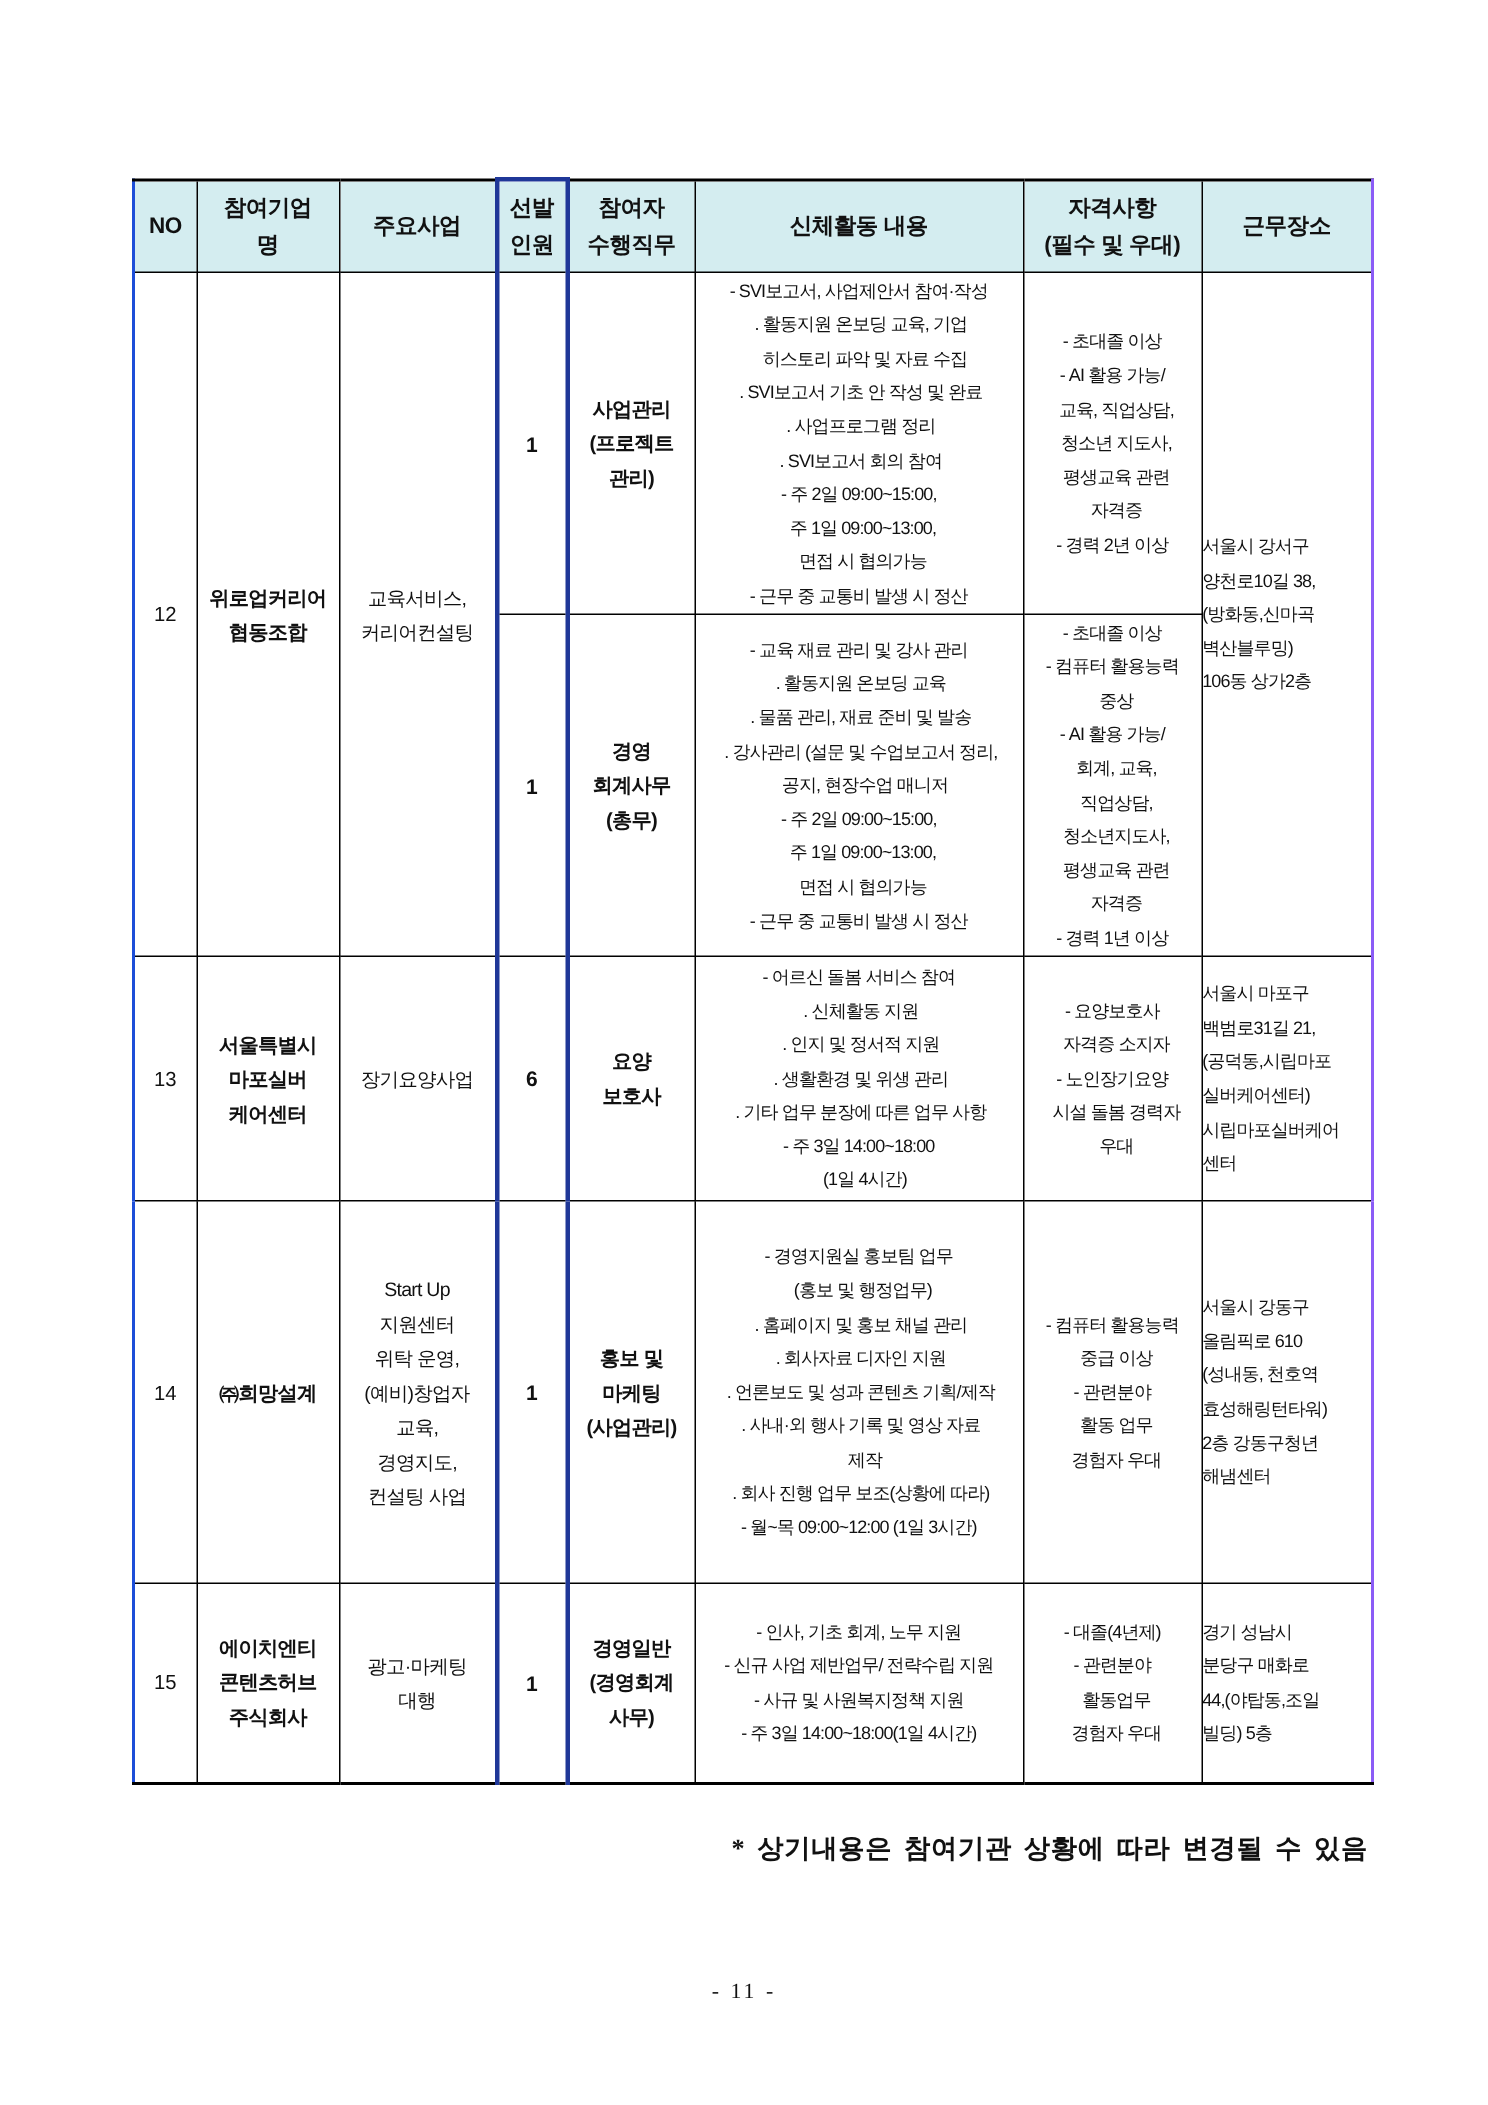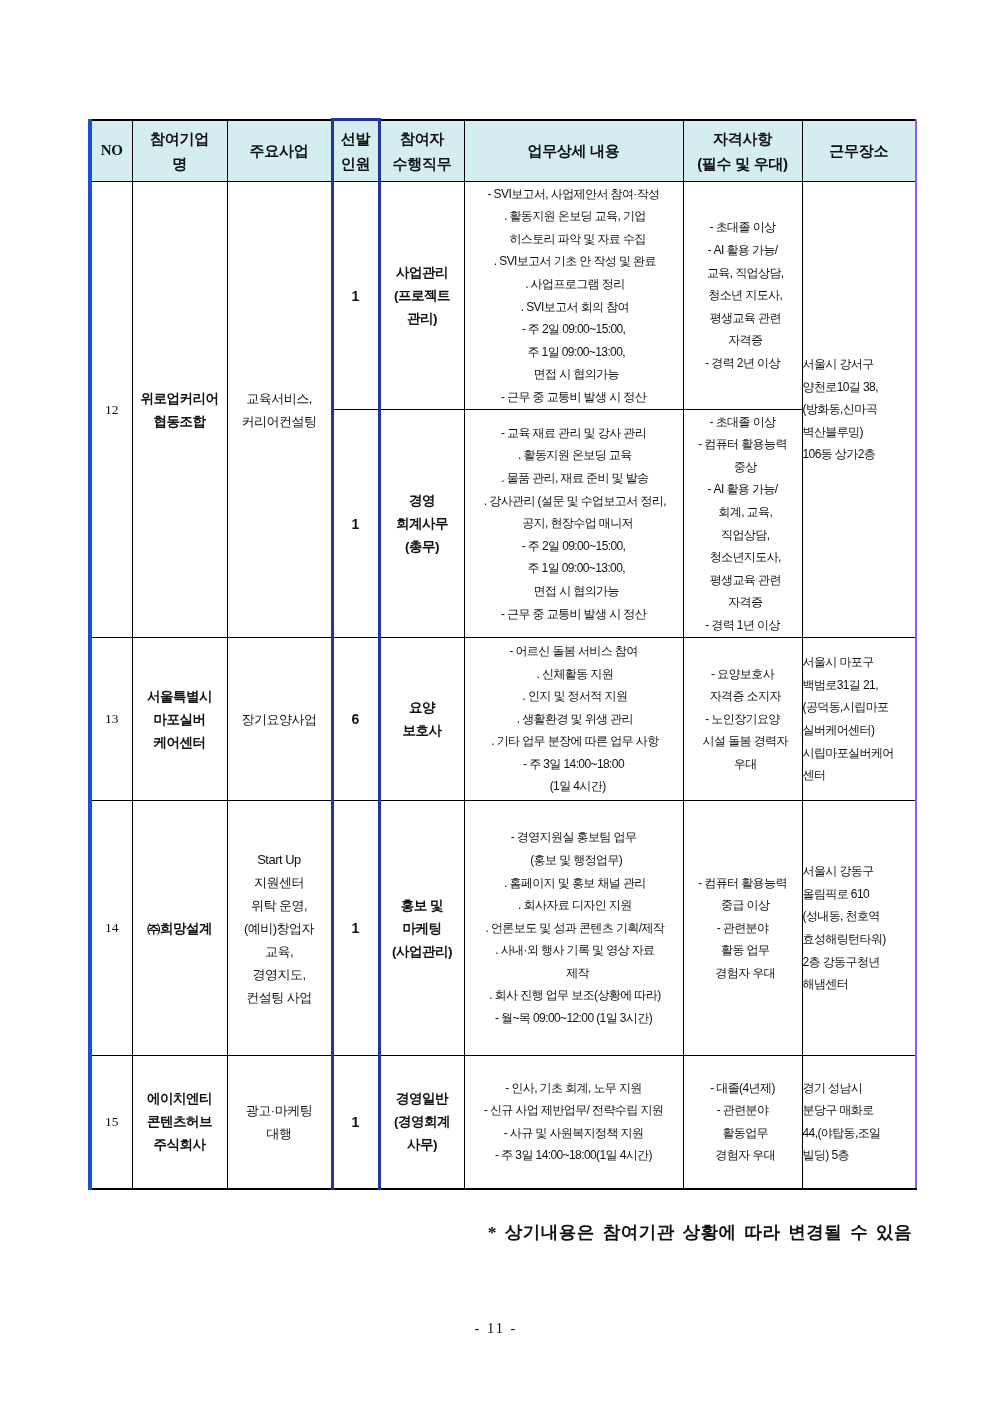--- a/index.html
+++ b/index.html
@@ -17,21 +17,21 @@
     border-collapse:collapse;table-layout:fixed;
   }
   .doc-table td,.doc-table th{
     border:1px solid #000;
     vertical-align:middle;
     padding:0;
     overflow:hidden;
   }
   .doc-table .outerT{border-top:2px solid #000;}
   .doc-table .outerB{border-bottom:2px solid #000;}
-  .doc-table .outerL{border-left:4px solid #1d4ed8;font-family:Liberation Serif, serif;}
+  .doc-table .outerL{border-left:2px solid #1d4ed8;}
   .doc-table .outerR{border-right:2px solid #8b5cf6;}
   .doc-table th{
     background:var(--header-bg);
     font-size:15px;font-weight:bold;line-height:25px;
     white-space:pre-wrap;text-align:center;letter-spacing:-0.3px;
   }
   .sel{border-left:3px solid var(--accent) !important;border-right:3px solid var(--accent) !important;}
   .selTop{border-top:3px solid var(--accent) !important;}
   .center{text-align:center;white-space:pre-wrap;}
   .no-cell{font-size:13.5px;}
@@ -80,21 +80,21 @@
   <tbody>
       <tr style="height:62px">
     <th class="outerT outerL">NO</th>
     <th class="outerT">참여기업
 명</th>
     <th class="outerT">주요사업</th>
     <th class="outerT sel selTop">선발
 인원</th>
     <th class="outerT">참여자
 수행직무</th>
-    <th class="outerT">업무상세 내용</th>
+    <th class="outerT">신체활동 내용</th>
     <th class="outerT">자격사항
 (필수 및 우대)</th>
     <th class="outerT outerR">근무장소</th>
   </tr>
 
   <tr style="height:228px">
     <td class="center no-cell outerL" rowspan="2">12</td>
     <td class="center company" rowspan="2">위로업커리어
 협동조합</td>
     <td class="center business" rowspan="2">교육서비스,

